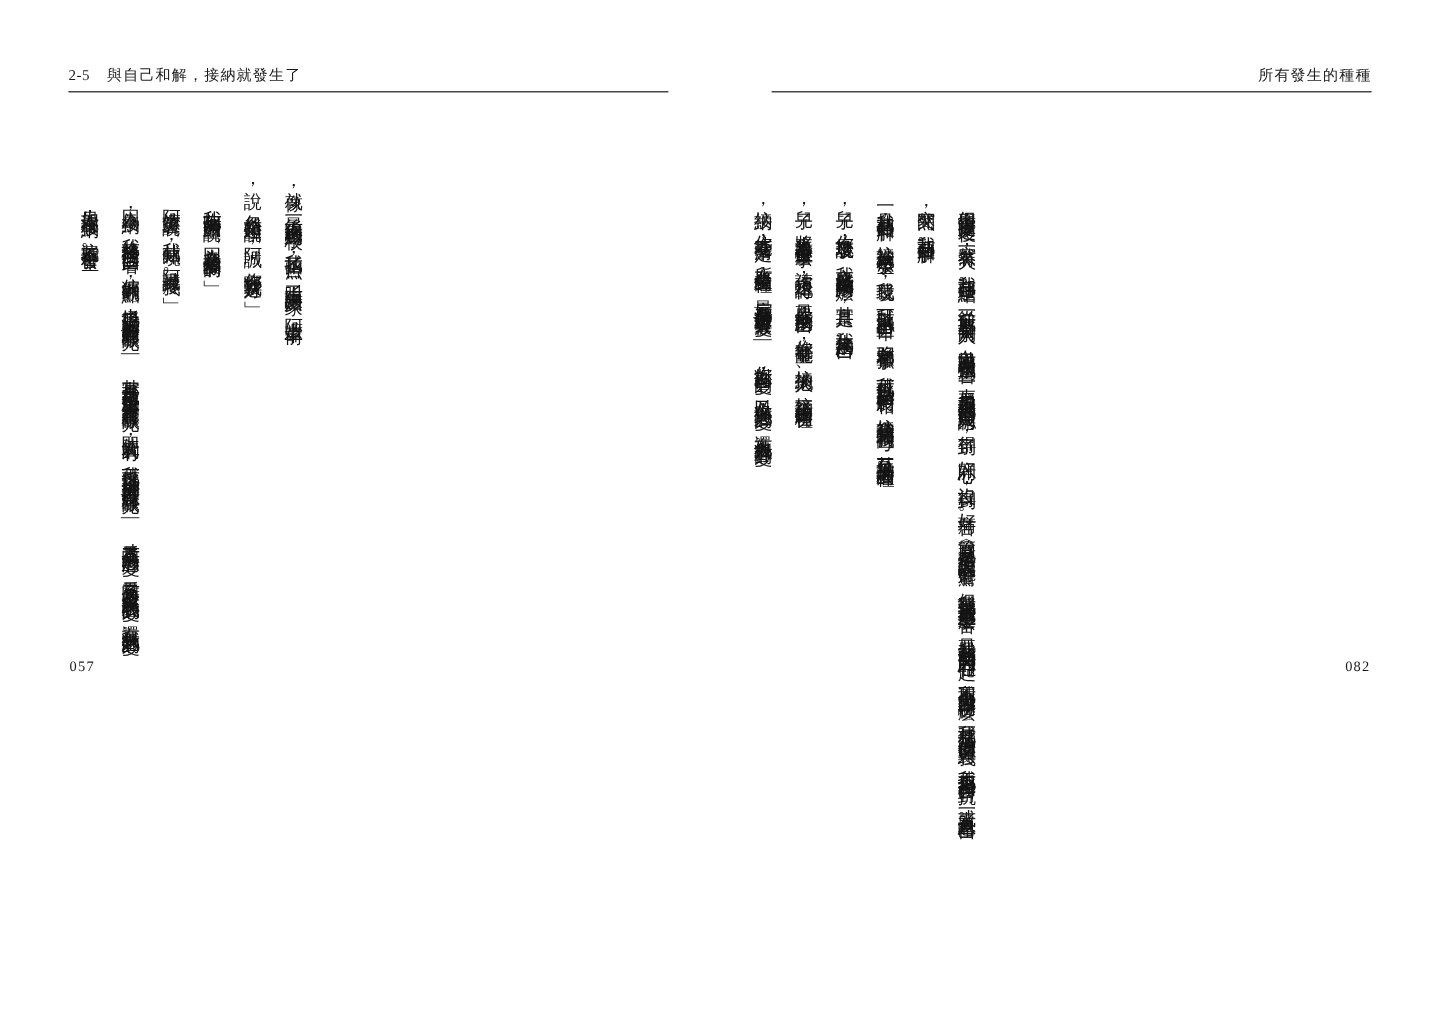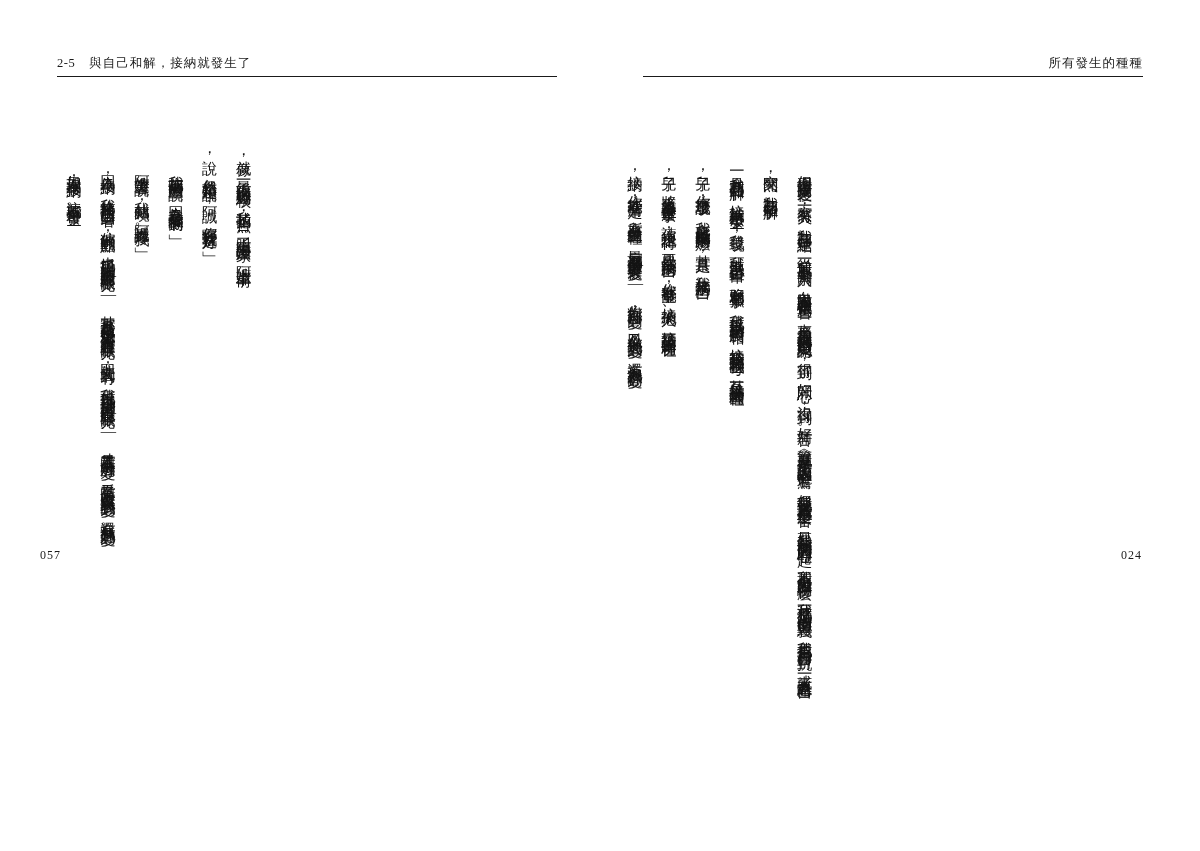--- a/index.html
+++ b/index.html
@@ -51,21 +51,21 @@
 
   
   .folio {
     position: absolute;
     bottom: 38px;
     font-size: 12px;
     font-family: "Liberation Serif", serif;
     letter-spacing: 1px;
     color: #1a1a1a;
   }
-  .folio-left { left: 40px; }
+  .folio-left { left: 58px; }
   .folio-right { right: 58px; }
 
   
   .page {
     position: absolute;
     top: 148px;
     height: 640px;
   }
   .page-right { 
     right: 57px;
@@ -126,15 +126,15 @@
       <p class="noindent">就像，最後一次阿嬤到學校，我拍了合照，叫了車讓阿嬤回家，阿嬤上車前</p>
       <p class="noindent">說，忽然抬起頭說：「阿誠，你哪對我這好？」</p>
       <p>我抱著阿嬤的頭說：「因為我足愛你的啊！」</p>
       <p>阿嬤笑著說：「我就知曉，阿誠最疼我。」</p>
       <p>因為接納，我終於掙脫了自己固著、偏狹的觀點，也掙脫了別人對阿嬤的異樣眼光——其實那是我自己想像出來別人會有異樣眼光。即使真的有，我也可以選擇接納別人可以有異樣眼光——才看見了阿嬤的可愛，看見了阿嬤長久以來對我的愛，還有我對她的愛。</p>
       <p>如果沒有接納，這些都不會發生。</p>
     </div>
   </div>
 
   <div class="folio folio-left">057</div>
-  <div class="folio folio-right">024</div>
+  <div class="folio folio-right">082</div>
 
 </div>
 
 </body></html>

